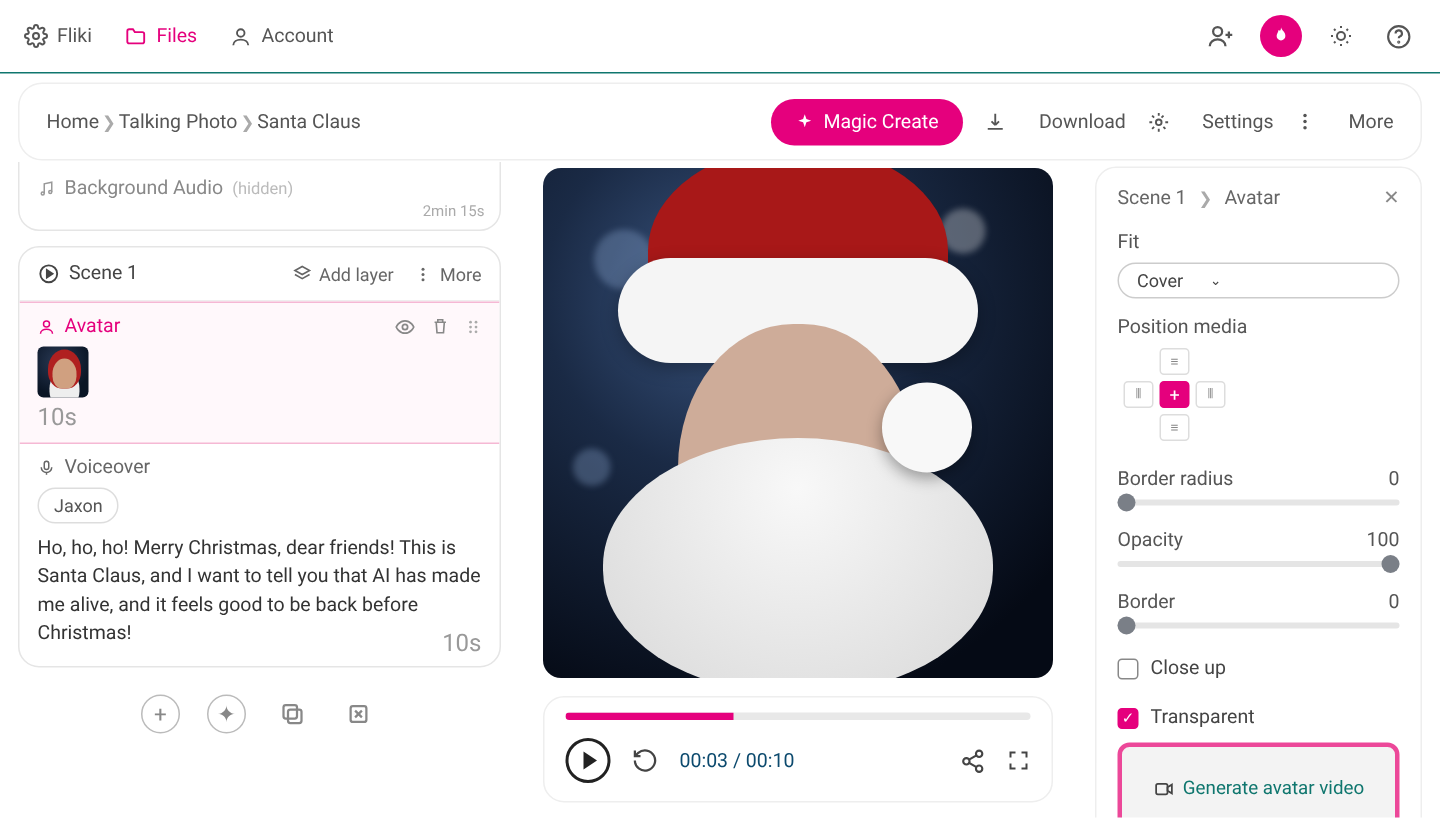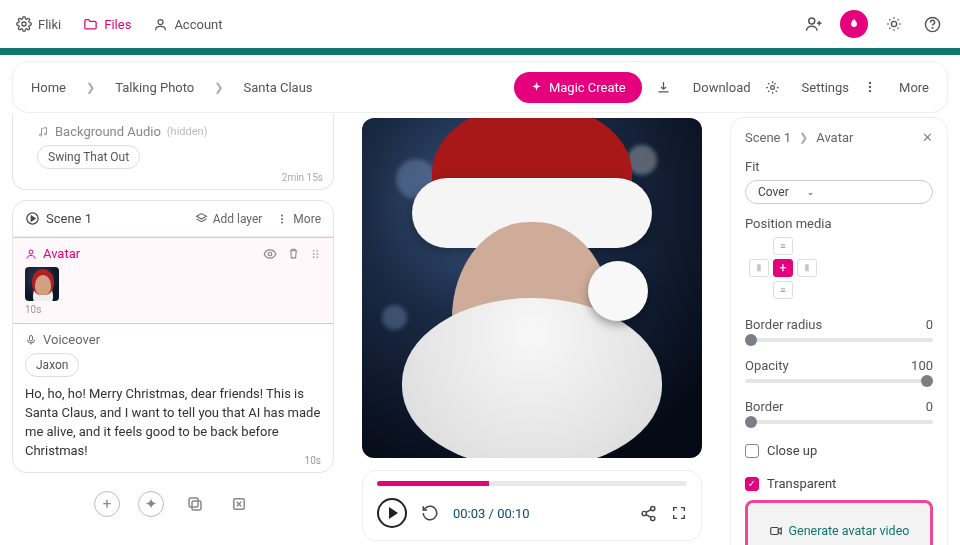--- a/index.html
+++ b/index.html
@@ -1,51 +1,51 @@
 <!DOCTYPE html>
 <html><head>
 <meta charset="utf-8">
 <style>
 * { margin: 0; padding: 0; box-sizing: border-box; font-family: -apple-system, BlinkMacSystemFont, "Segoe UI", Roboto, sans-serif; }
 body { background: #fff; color: #333; font-size: 13px; width: 960px; height: 545px; overflow: hidden; }
 
-.topbar { display: flex; align-items: center; padding: 24px 16px; border-bottom: 7px solid #0f766e; height: 48px; }
+.topbar { display: flex; align-items: center; padding: 24px 16px; border-bottom: 1px solid #0f766e; height: 48px; }
 .topbar-left { display: flex; gap: 22px; align-items: center; }
 .topbar-item { display: flex; align-items: center; gap: 6px; color: #555; cursor: pointer; }
 .topbar-item.active { color: #e5007d; }
 .topbar-right { margin-left: auto; display: flex; align-items: center; gap: 14px; }
 .avatar-circle { width: 28px; height: 28px; border-radius: 50%; background: #e5007d; display: flex; align-items: center; justify-content: center; color: #fff; }
 .icon-btn { width: 24px; height: 24px; display: flex; align-items: center; justify-content: center; color: #666; cursor: pointer; }
 
 .toolbar { display: flex; align-items: center; padding: 10px 18px; gap: 10px; border: 1px solid #eee; margin: 6px 12px 4px 12px; border-radius: 16px; height: 52px; }
-.breadcrumb { display: flex; align-items: center; gap: 20px; color: #555; }
+.breadcrumb { display: flex; align-items: center; gap: 2px; color: #555; }
 .bc-sep { color: #aaa; font-size: 11px; }
 .toolbar-right { margin-left: auto; display: flex; gap: 14px; align-items: center; }
 .btn-magic { background: #e5007d; color: #fff; border: none; border-radius: 20px; padding: 8px 16px; display: flex; align-items: center; gap: 6px; font-size: 13px; cursor: pointer; }
 .toolbar-action { display: flex; align-items: center; gap: 22px; color: #555; cursor: pointer; }
 
 .main { display: flex; gap: 14px; padding: 0 12px; }
 .left-col { width: 322px; display: flex; flex-direction: column; gap: 10px; }
-.card { border: 1px solid #e5e5e5; border-radius: 14px; padding: 10px 24px; background: #fff; }
+.card { border: 1px solid #e5e5e5; border-radius: 14px; padding: 10px 12px; background: #fff; }
 .bg-audio-card { position: relative; padding-bottom: 20px; }
 .bg-audio-title { display: flex; align-items: center; gap: 6px; color: #888; font-size: 13px; }
 .hidden-tag { font-size: 11px; color: #bbb; }
 .pill { display: inline-block; border: 1px solid #ddd; border-radius: 14px; padding: 4px 10px; font-size: 12px; color: #555; margin-top: 6px; }
 .time-tag { position: absolute; right: 10px; bottom: 6px; font-size: 10px; color: #aaa; }
 
 .scene-card { padding: 0; overflow: hidden; }
 .scene-header { display: flex; align-items: center; padding: 10px 12px; border-bottom: 1px solid #eee; }
 .scene-title { display: flex; align-items: center; gap: 6px; color: #444; font-size: 13px; }
 .scene-header-right { margin-left: auto; display: flex; align-items: center; gap: 14px; color: #666; font-size: 12px; }
 .avatar-layer { border: 1px solid #f5b8d4; border-left: none; border-right: none; background: #fff8fb; padding: 8px 12px; position: relative; }
 .avatar-layer-head { display: flex; align-items: center; gap: 6px; color: #e5007d; font-size: 13px; }
 .avatar-layer-icons { margin-left: auto; display: flex; gap: 10px; color: #888; }
 .thumb { width: 34px; height: 34px; border-radius: 4px; margin-top: 6px; background: radial-gradient(circle at 40% 30%, #2a3a55 0%, #0a1525 70%); position: relative; overflow: hidden; }
 .thumb::after { content:""; position:absolute; left:10px; top:8px; width:16px; height:20px; background: #d0a080; border-radius:50% 50% 40% 40%; box-shadow: 0 -3px 0 3px #b02020, 0 10px 0 2px #eee; }
-.dur-tag { font-size: 10px; color: #999; margin-top: 3px; }
+.dur-tag { font-size: 16px; color: #999; margin-top: 3px; }
 .vo-section { padding: 8px 12px 12px 12px; position: relative;}
 .vo-head { display: flex; align-items: center; gap: 6px; color: #666; font-size: 13px; }
 .script-text { font-size: 13px; color: #333; line-height: 1.45; margin-top: 8px; }
 
 .bottom-actions { display: flex; justify-content: center; gap: 18px; margin-top: 8px; color: #888; }
 .ba-btn { width: 26px; height: 26px; border: 1.5px solid #bbb; border-radius: 50%; display: flex; align-items: center; justify-content: center; cursor: pointer; font-size: 15px; }
 .ba-btn.sq { border-radius: 4px; }
 
 .center-col { flex: 1; display: flex; flex-direction: column; align-items: center; }
 .canvas { width: 340px; height: 340px; border-radius: 12px; overflow: hidden; position: relative; background: radial-gradient(circle at 35% 25%, #3a5580 0%, #1a2a45 35%, #050a15 85%); margin-top: 1px;}
@@ -193,21 +193,20 @@
     <div class="card bg-audio-card" style="margin-top:-3px; border-top-left-radius:0; border-top-right-radius:0; border-top:none;">
       <div class="bg-audio-title">
         <svg width="12" height="12" viewBox="0 0 24 24" fill="none" stroke="#999" stroke-width="2">
             <path d="M9 18V5l10-2v13"></path>
             <circle cx="7" cy="18" r="2"></circle>
             <circle cx="17" cy="16" r="2"></circle>
           </svg>
         <span>Background Audio</span>
         <span class="hidden-tag">(hidden)</span>
       </div>
-      <div class="pill">Swing That Out</div>
       <div class="time-tag">2min 15s</div>
     </div>
 
     <div class="card scene-card">
       <div class="scene-header">
         <div class="scene-title">
           <svg width="15" height="15" viewBox="0 0 24 24" fill="none" stroke="#444" stroke-width="2">
               <circle cx="12" cy="12" r="9"></circle>
               <polygon points="10,8 16,12 10,16" fill="#444"></polygon>
             </svg>

